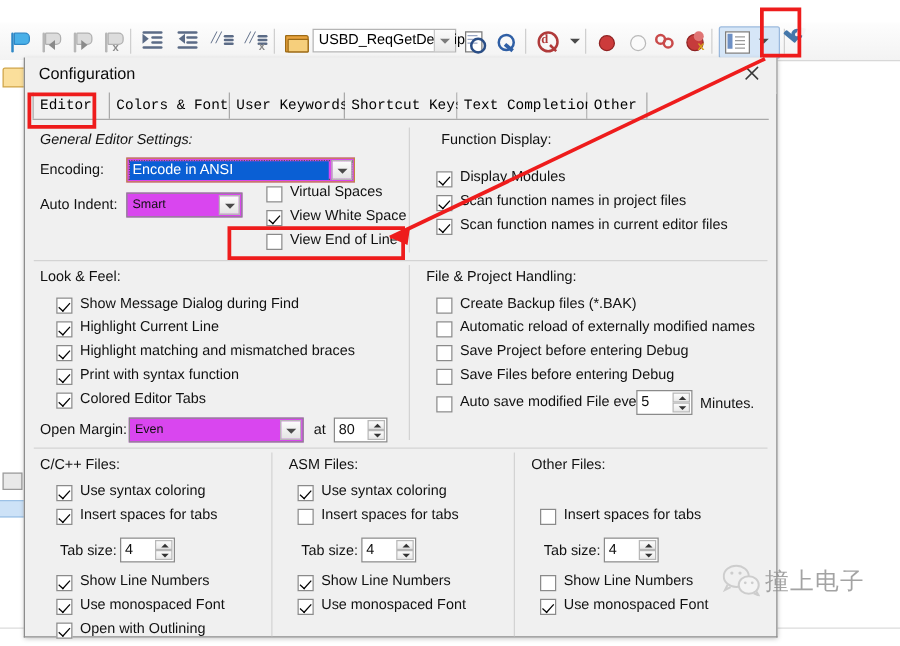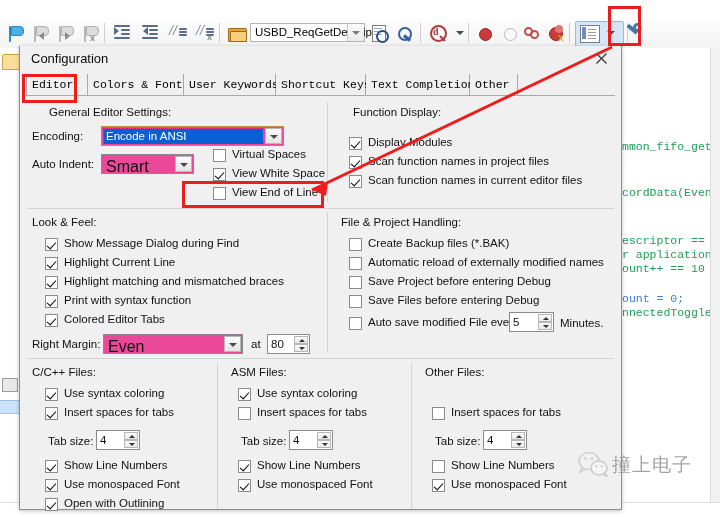--- a/index.html
+++ b/index.html
@@ -158,23 +158,23 @@
   .cb.chk::after{
     content:"";position:absolute;left:3px;top:1px;width:4px;height:8px;
     border:solid #000;border-width:0 1.6px 1.6px 0;transform:rotate(42deg);
   }
   .cbrow{position:absolute;white-space:nowrap;}
   .cbrow .cbl{position:absolute;left:19px;top:-1px;font-size:11.5px;color:#111;}
 
   
   .combo{
     position:absolute;height:20px;box-sizing:border-box;
-    background:#ec4899;border:1px solid #8a8a8a;
-  }
-  .combo .v{position:absolute;left:4px;top:3px;font-size:16px;color:#111;white-space:nowrap;}
+    background:#d946ef;border:1px solid #8a8a8a;
+  }
+  .combo .v{position:absolute;left:4px;top:3px;font-size:10px;color:#111;white-space:nowrap;}
   .combo .db{
     position:absolute;right:1px;top:1px;width:17px;height:16px;
     background:linear-gradient(#fcfcfc,#e4e4e4);border:1px solid #b7b7b7;box-sizing:border-box;
   }
   .combo.sel{border:1px solid #c08a3e;outline:1px dotted #555;outline-offset:-3px;}
   .combo.sel .hl{position:absolute;left:2px;top:2px;right:20px;height:15px;background:#0a5fd4;}
   .combo.sel .vtxt{position:absolute;left:4px;top:3px;font-size:11.5px;color:#fff;white-space:nowrap;}
 
   
   .spin{position:absolute;height:20px;box-sizing:border-box;background:#fff;border:1px solid #8a8a8a;}
@@ -366,34 +366,20 @@
       </div>
     </div>
   </div>
 
   <div class="left-strip">
     <div class="ls-tab" style="top:6px;"></div>
     <div class="ls-box" style="top:330px;"></div>
     <div class="ls-sel" style="top:352px;"></div>
   </div>
 
-  <div class="editor-pane">
-    <div class="ed-vline" style="left:0;top:0;bottom:0;background:#a9a9a9;"></div>
-    <div class="ed-vline" style="left:7px;top:0;bottom:0;background:#7aa7d8;"></div>
-
-    <div class="code-line c-green" style="top:92px;left:10px;">mmon_fifo_get</div>
-    <div class="code-line c-green" style="top:138px;left:10px;">cordData(Even</div>
-    <div class="code-line c-green" style="top:186px;left:10px;">escriptor ==</div>
-    <div class="code-line c-green" style="top:200px;left:10px;">r application</div>
-    <div class="code-line c-green" style="top:214px;left:10px;">ount++ == 10</div>
-    <div class="code-line c-blue" style="top:244px;left:10px;">ount = 0;</div>
-    <div class="code-line c-green" style="top:258px;left:10px;">nnectedToggle</div>
-
-    <div class="ed-scroll"></div>
-  </div>
 
   <div style="position:absolute;left:601px;top:124px;width:8px;height:1px;background:#9a9a9a;"></div>
   <div style="position:absolute;left:601px;top:352px;width:8px;height:1px;background:#9a9a9a;"></div>
 
   <div class="bot-strip"></div>
 </div>
 
 <div id="dlg">
 
   <div class="titlebar">
@@ -411,21 +397,21 @@
     <div class="tab" style="left:62px;width:96px;">Colors &amp; Fonts</div>
     <div class="tab" style="left:158px;width:92px;">User Keywords</div>
     <div class="tab" style="left:250px;width:90px;">Shortcut Keys</div>
     <div class="tab" style="left:340px;width:104px;">Text Completion</div>
     <div class="tab" style="left:444px;width:48px;">Other</div>
     <div class="tab-underline"></div>
   </div>
 
   <div class="panel" style="top:52px;height:405px;">
 
-    <div class="grp-title" style="left:22px;top:8px;">General Editor Settings:</div>
+    <div class="grp-title" style="left:5px;top:8px;font-style:italic;">General Editor Settings:</div>
     <div class="lbl" style="left:5px;top:32px;">Encoding:</div>
 
     <div class="combo sel" style="left:74px;top:28px;width:183px;">
       <div class="hl"></div>
       <div class="vtxt">Encode in ANSI</div>
       <div class="db">
         <div class="caret" style="left:4px;top:6px;"></div>
       </div>
     </div>
 
@@ -485,21 +471,21 @@
     </div>
     <div class="cbrow" style="left:18px;top:197px;">
       <div class="cb chk"></div>
       <div class="cbl">Print with syntax function</div>
     </div>
     <div class="cbrow" style="left:18px;top:216px;">
       <div class="cb chk"></div>
       <div class="cbl">Colored Editor Tabs</div>
     </div>
 
-    <div class="lbl" style="left:5px;top:240px;">Right Margin:</div>
+    <div class="lbl" style="left:5px;top:240px;">Open Margin:</div>
     <div class="combo" style="left:76px;top:236px;width:140px;">
       <div class="v">Even</div>
       <div class="db">
         <div class="caret" style="left:4px;top:6px;"></div>
       </div>
     </div>
     <div class="lbl" style="left:224px;top:240px;">at</div>
     <div class="spin" style="left:240px;top:236px;width:43px;">
       <div class="v">80</div>
       <div class="up"></div>

